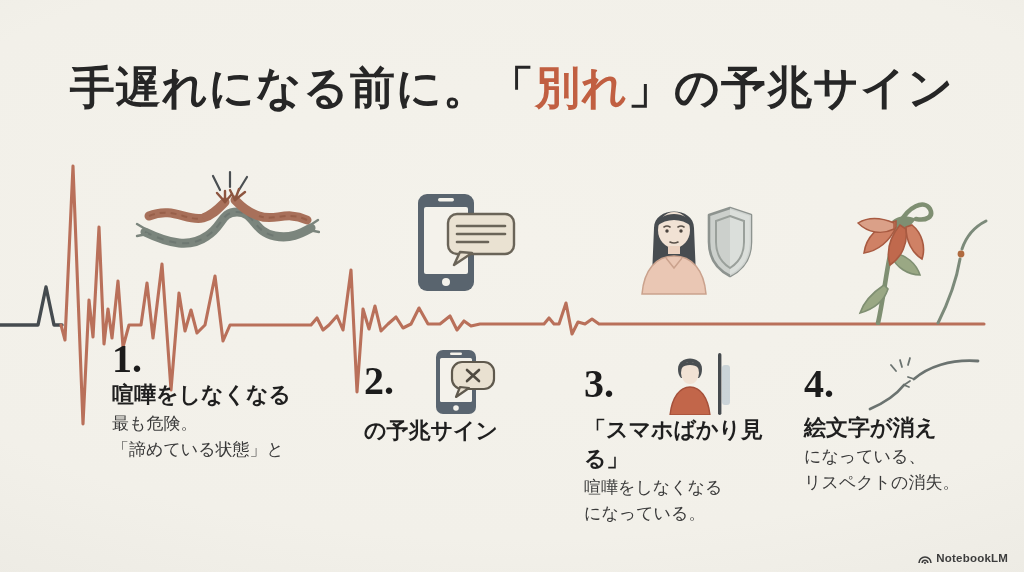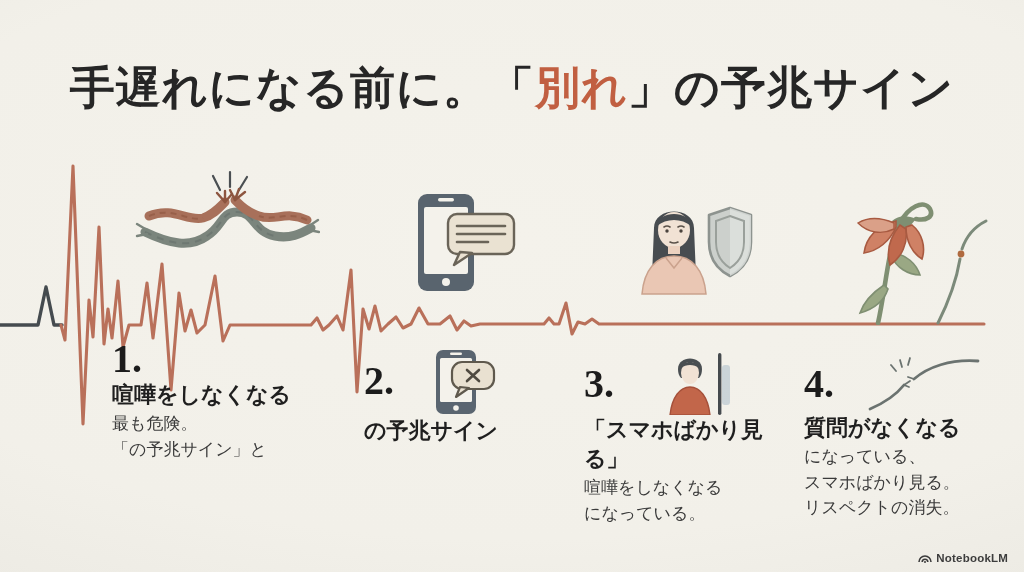--- a/index.html
+++ b/index.html
@@ -20,21 +20,21 @@
   .section{color:#262626;}
   .sec-num{
     font-family:"Liberation Serif","DejaVu Serif",serif;
     font-weight:700;font-size:40px;line-height:1.05;color:#1c1c1c;
   }
   .sec-heading{font-size:22px;font-weight:800;line-height:1.32;color:#1f1f1f;margin-top:0;}
   .sec-body{font-size:17px;font-weight:500;line-height:1.5;color:#3a3a3a;margin-top:2px;}
   .num-row{display:flex;align-items:flex-start;gap:14px;}
   
   .watermark{
-    right:16px;bottom:8px;display:flex;align-items:flex-start;gap:4px;
+    right:16px;bottom:8px;display:flex;align-items:flex-end;gap:4px;
     color:#3c3c3c;font-size:11.5px;font-weight:600;letter-spacing:.2px;
   }
   svg{display:block;}
 </style>
 </head>
 <body>
 
 <div class="canvas">
 
   <svg class="abs" style="left:0;top:0;" width="1024" height="572" viewBox="0 0 1024 572">
@@ -139,21 +139,21 @@
     <span>手遅れになる前に。</span><span>「</span><span class="accent">別れ</span><span>」</span><span>の予兆サイン</span>
   </div>
 
   <div class="abs section" style="left:112px;top:338px;width:245px;">
     <div class="sec-num">1.</div>
     <div class="sec-heading">
       <div>喧嘩をしなくなる</div>
     </div>
     <div class="sec-body">
       <div>最も危険。</div>
-      <div>「の予兆サイン」と</div>
+      <div>「諦めている状態」と</div>
     </div>
   </div>
 
   <div class="abs section" style="left:364px;top:360px;width:210px;">
     <div class="num-row">
       <div class="sec-num">2.</div>
       <svg width="62" height="68" viewBox="0 0 62 68" style="margin-top:-12px;margin-left:26px;">
         <rect x="2" y="2" width="40" height="64" rx="7" fill="#5a6570"></rect>
         <rect x="6" y="10" width="32" height="44" rx="1.5" fill="#f4f2eb"></rect>
         <rect x="16" y="4.5" width="12" height="2.6" rx="1.3" fill="#f4f2eb"></rect>
@@ -204,25 +204,24 @@
           <line x1="38" y1="32" x2="44" y2="28"></line>
           <line x1="38" y1="32" x2="43" y2="34"></line>
           <line x1="48" y1="26" x2="42" y2="24"></line>
           <line x1="30" y1="18" x2="25" y2="12"></line>
           <line x1="36" y1="14" x2="34" y2="7"></line>
           <line x1="42" y1="12" x2="44" y2="5"></line>
         </g>
       </svg>
     </div>
     <div class="sec-heading">
-      <div>質問がなくなる</div>
+      <div>絵文字が消え</div>
     </div>
     <div class="sec-body">
       <div>になっている、</div>
-      <div>スマホばかり見る。</div>
       <div>リスペクトの消失。</div>
     </div>
   </div>
 
   <div class="abs watermark">
     <svg width="14" height="11" viewBox="0 0 14 11">
       <path d="M1,10 A6,6 0 0 1 13,10" fill="none" stroke="#3c3c3c" stroke-width="1.6"></path>
       <path d="M4.2,10 A2.8,2.8 0 0 1 9.8,10" fill="none" stroke="#3c3c3c" stroke-width="1.6"></path>
       <circle cx="7" cy="10" r="1" fill="#3c3c3c"></circle>
     </svg>

